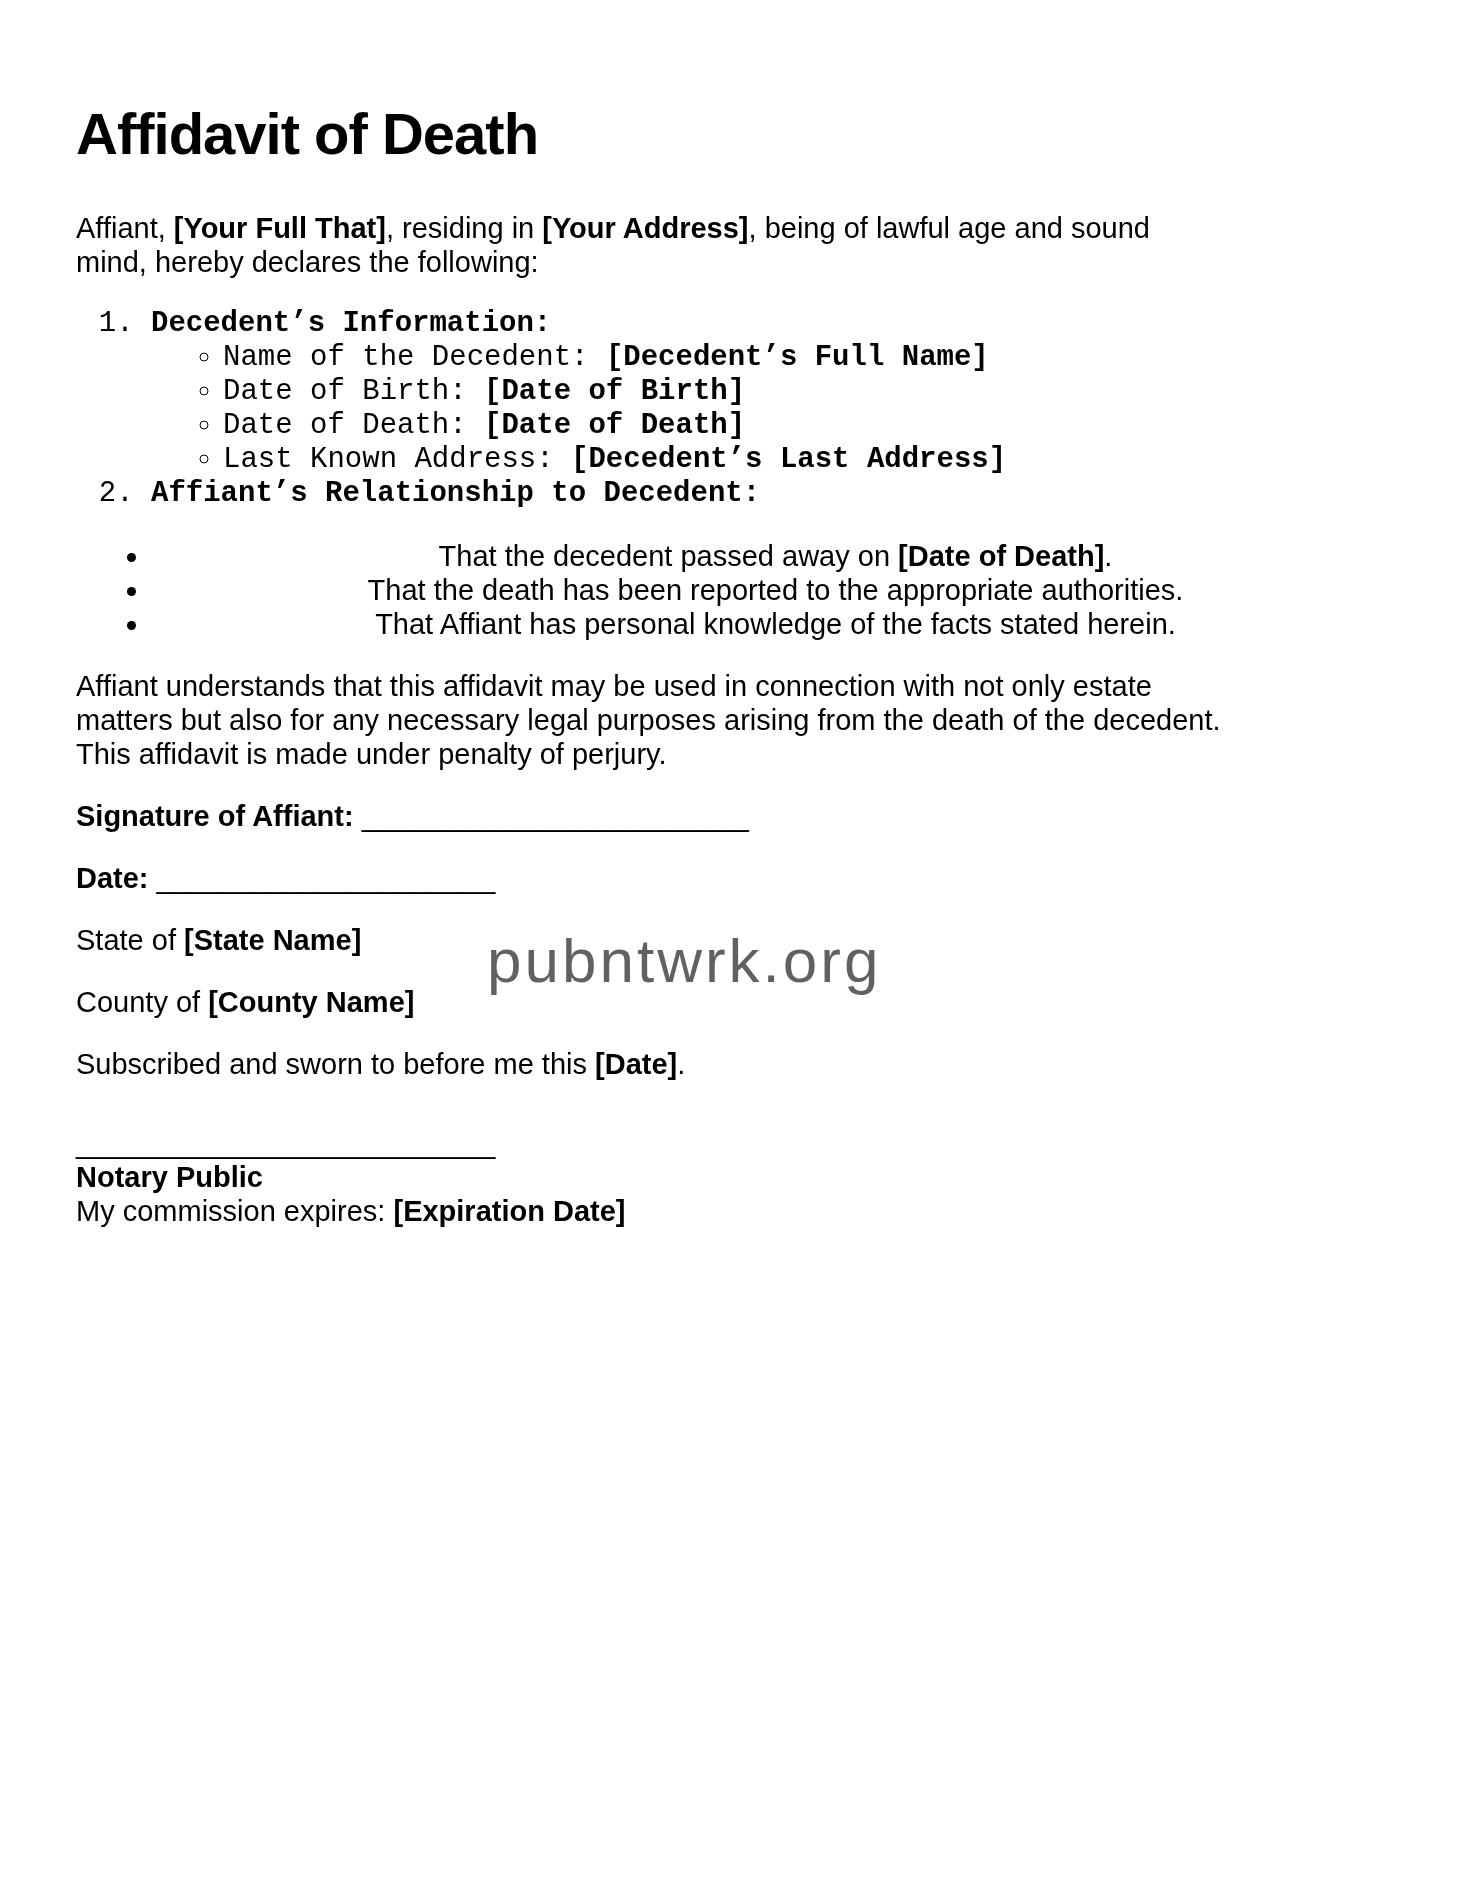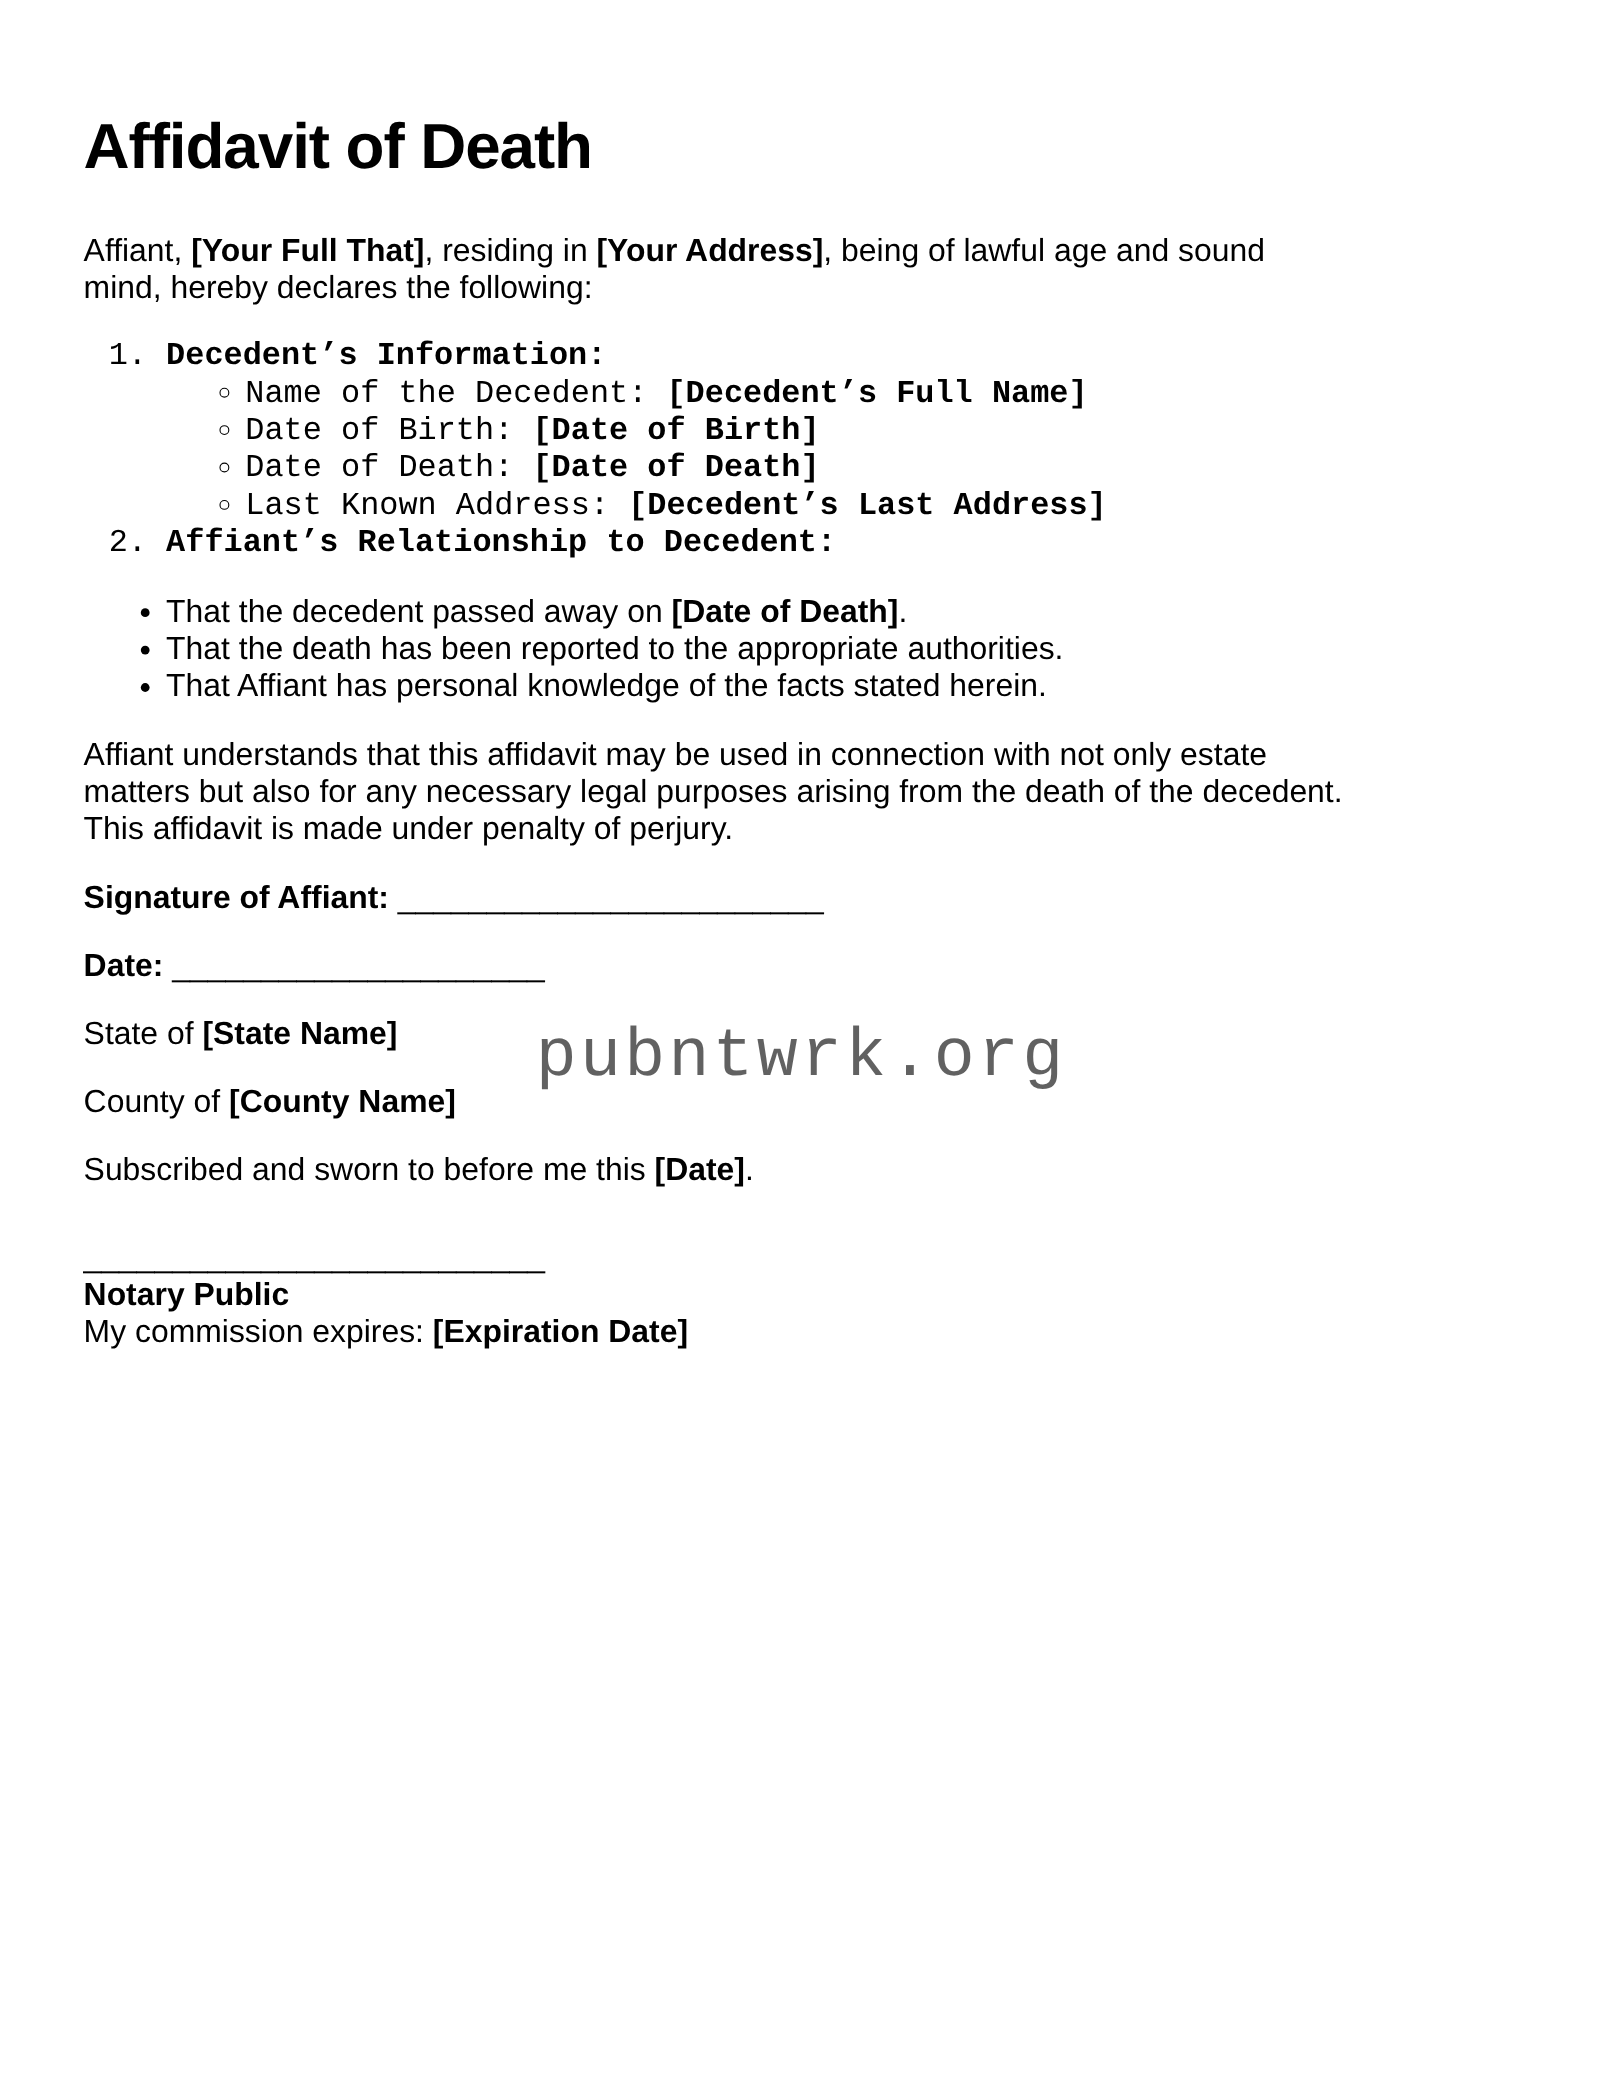--- a/index.html
+++ b/index.html
@@ -33,28 +33,29 @@
   }
   ol.main-list > li > ul {
     margin: 0;
     padding-left: 72px;
     list-style: circle;
   }
   ul.confirm-list {
     margin: 28px 0;
     padding-left: 75px;
     list-style: disc;
+    text-align: center;
   }
   li { line-height: 34px; }
   .notary-block { margin-top: 45px; }
   .watermark {
     position: absolute;
     left: 487px;
     top: 930px;
-    font-family: Liberation Mono, monospace;
+    font-family: Liberation Sans, sans-serif;
     font-size: 62px;
     line-height: 62px;
     letter-spacing: 3px;
     color: rgba(0, 0, 0, 0.62);
     white-space: nowrap;
     pointer-events: none;
   }
   b { font-weight: bold; }
 </style>
 </head>

